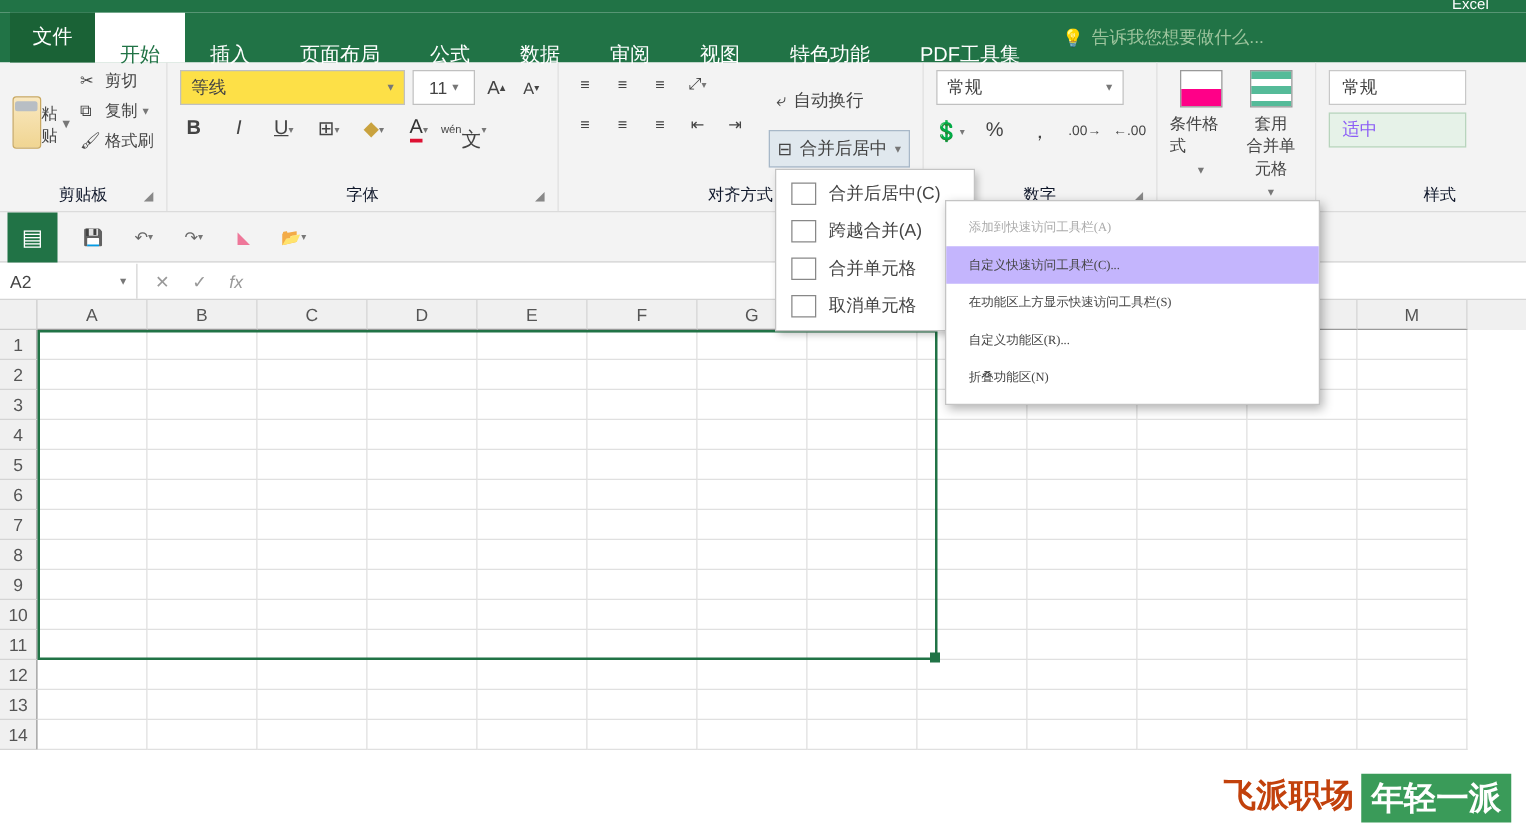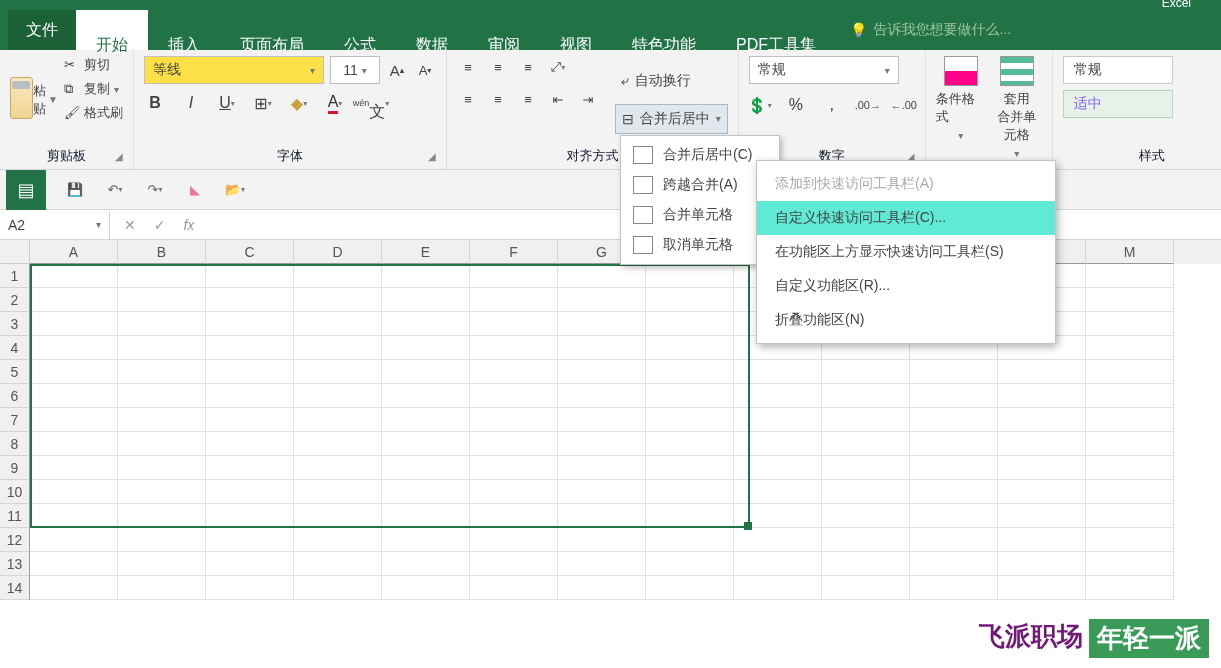--- a/index.html
+++ b/index.html
@@ -80,31 +80,31 @@
 .rh { width: 30px; border-right: 1px solid #999; border-bottom: 1px solid #d4d4d4; text-align: center; line-height: 24px; font-size: 14px; background: #f0f0f0; color: #555; }
 .cell { width: 88px; border-right: 1px solid #e0e0e0; border-bottom: 1px solid #e0e0e0; }
 
 
 .merge-menu { position: absolute; left: 620px; top: 135px; width: 160px; background: #fff; border: 1px solid #c4c4c4; box-shadow: 2px 3px 6px rgba(0,0,0,.25); padding: 4px 0; z-index: 50; }
 .mm-item { display: flex; align-items: center; gap: 10px; padding: 6px 12px; font-size: 14px; cursor: pointer; }
 .mm-item .mico { width: 20px; height: 18px; border: 1px solid #888; display:inline-block; }
 
 
 .ctx-menu { position: absolute; left: 756px; top: 160px; width: 300px; background: #fff; border: 1px solid #c4c4c4; box-shadow: 2px 3px 8px rgba(0,0,0,.3); padding: 6px 0; z-index: 60; }
-.ctx-item { padding: 8px 18px; font-size: 14px; cursor: pointer; }
+.ctx-item { padding: 8px 18px; font-size: 10px; cursor: pointer; font-family: Liberation Serif, serif; }
 .ctx-item.disabled { color: #aaa; cursor: default; }
-.ctx-item.hover { background: #5eead4; }
+.ctx-item.hover { background: #c4b5fd; }
 
 
 .selection { position: absolute; left: 30px; top: 24px; width: 720px; height: 264px; border: 2px solid #217346; pointer-events: none; }
 .selection::after { content:""; position:absolute; right:-4px; bottom:-4px; width:8px; height:8px; background:#217346; }
 
 
 .watermark { position: absolute; right: 12px; bottom: 10px; font-size: 26px; font-weight: bold; display:flex; gap:6px; }
-.watermark .p1 { color: #701a75; }
+.watermark .p1 { color: #c2410c; }
 .watermark .p2 { background: #3a9b59; color: #fff; padding: 2px 8px; }
 
 .caret { font-size: 10px; color: #777; }
 </style>
 </head>
 <body>
 
 <div class="title-bar">
   <span class="title-text">Excel</span>
 </div>

